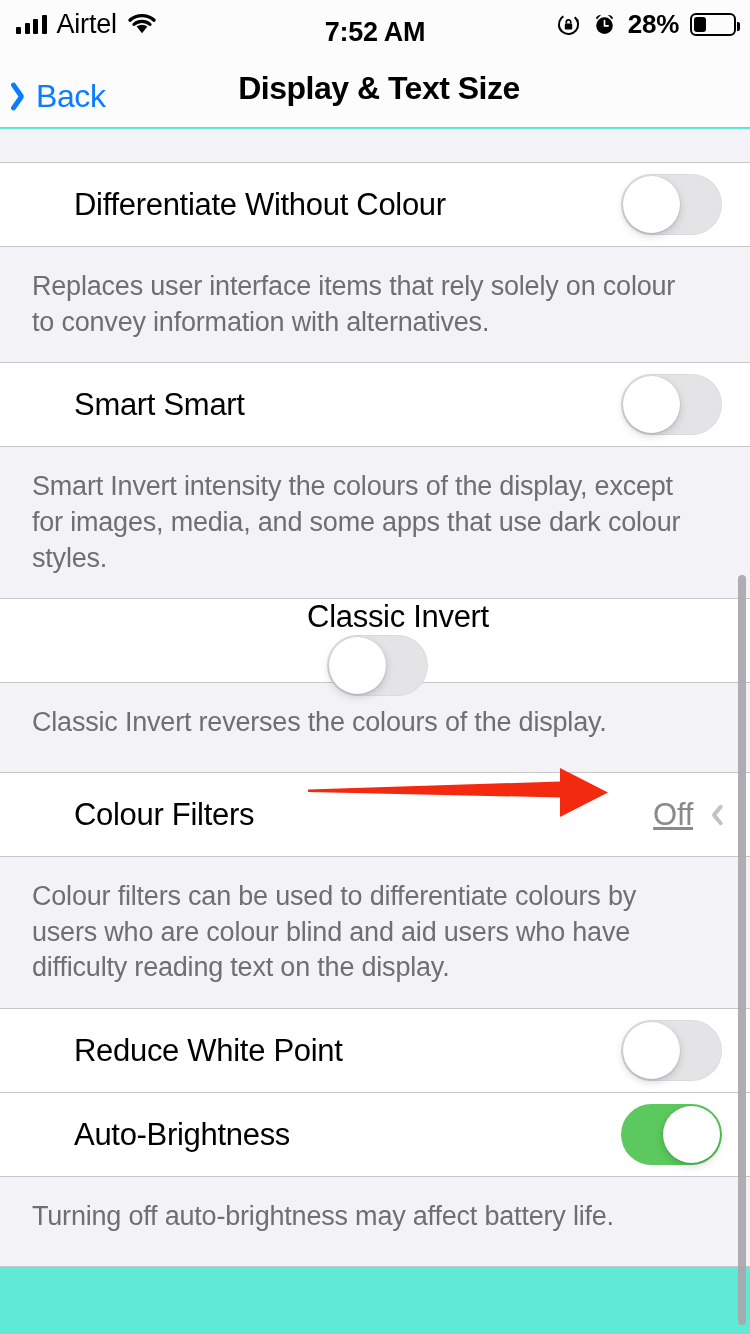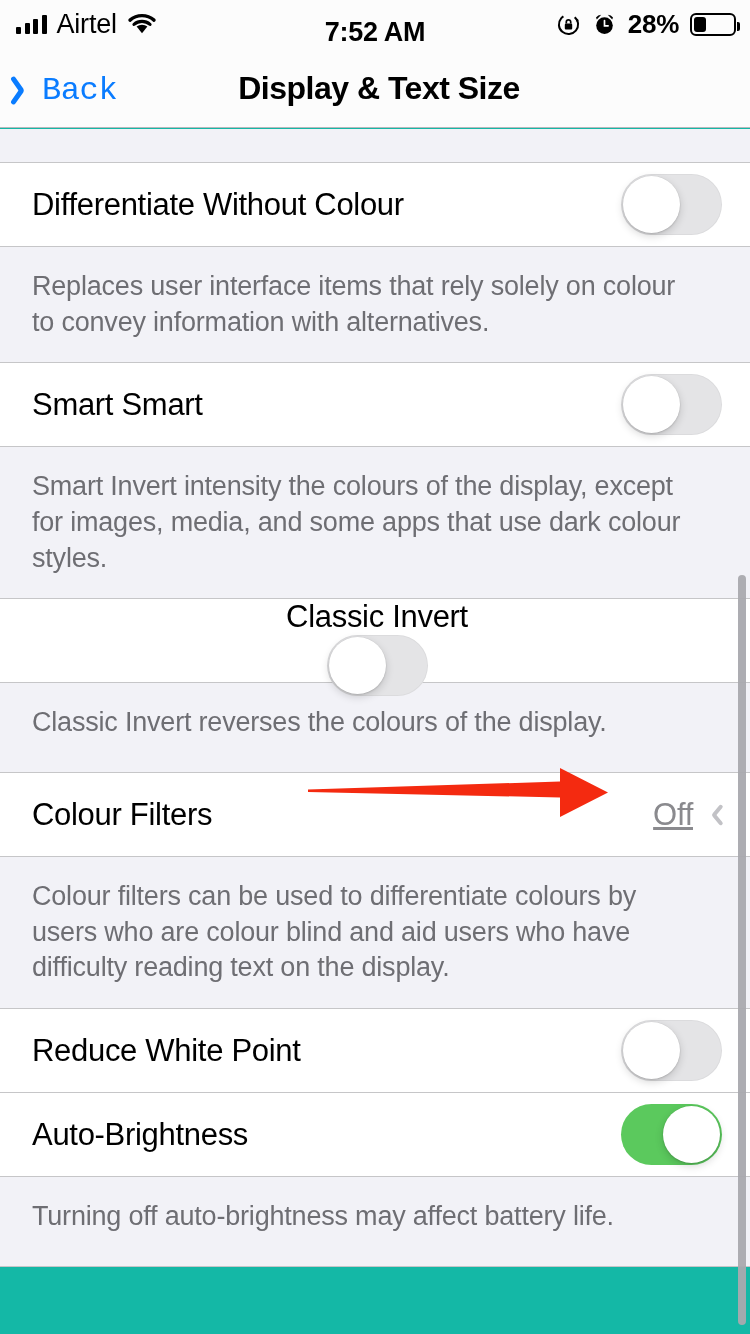--- a/index.html
+++ b/index.html
@@ -3,21 +3,21 @@
 <meta charset="utf-8">
 <style>
   * { margin:0; padding:0; box-sizing:border-box; }
   html,body{
     width:750px; height:1334px;
     font-family:"Liberation Sans","DejaVu Sans",sans-serif;
     background:#ffffff;
     -webkit-font-smoothing:antialiased;
     overflow:hidden;
   }
-  #screen{ position:relative; width:750px; height:1334px; background:#14b8a6; overflow:hidden; }
+  #screen{ position:relative; width:750px; height:1334px; background:#5eead4; overflow:hidden; }
 
   
   .statusbar{
     position:absolute; top:0; left:0; width:750px; height:48px;
     background:#FCFCFC;
     display:flex; align-items:center;
   }
   .sb-left{ position:absolute; left:16px; top:0; height:48px; display:flex; align-items:center; gap:10px; }
   .sb-center{ position:absolute; left:0; top:0; width:750px; height:48px;
               display:flex; align-items:flex-end; justify-content:center; }
@@ -37,22 +37,22 @@
   .battery::after{ content:""; position:absolute; right:-6px; top:7px; width:3.5px; height:9px;
                    background:#000; border-radius:0 2px 2px 0; }
   .battery .fill{ position:absolute; left:2px; top:2px; bottom:2px; width:28%; background:#000; border-radius:3px; }
 
   
   .navbar{
     position:absolute; top:48px; left:0; width:750px; height:80px;
     background:#FCFCFC; border-bottom:1px solid #B8B8BC;
   }
   .back-btn{
-    position:absolute; left:14px; top:2px; height:80px;
-    display:flex; align-items:center; gap:6px; cursor:pointer;font-family:Liberation Mono, monospace;
+    position:absolute; left:14px; top:8px; height:80px;
+    display:flex; align-items:center; gap:0; cursor:pointer;
   }
   .chev-back{ width:22px; height:34px; position:relative; }
   .chev-back::before,.chev-back::after{
     content:""; position:absolute; left:6px; width:4.5px; height:18px;
     background:#0A7CFF; border-radius:3px;
   }
   .chev-back::before{ top:1px;  transform:rotate(-35deg); transform-origin:bottom center; }
   .chev-back::after { top:16px; transform:rotate(35deg);  transform-origin:top center; }
   .back-label{ font-size:32px; color:#0A7CFF; letter-spacing:-0.4px; }
   .nav-title{
@@ -63,21 +63,21 @@
 
   
   .list{ position:absolute; top:129px; left:0; width:750px; }
   .gapband{ background:#F2F2F7; border-bottom:1px solid #C6C6C8; }
   .row{
     position:relative; background:#FFFFFF;
     display:flex; align-items:center;
     padding-left:32px; padding-right:28px;
     border-bottom:1px solid #C6C6C8;
   }
-  .row-title{ font-size:31px; color:#000; letter-spacing:-0.3px; flex:1 1 auto; }
+  .row-title{ font-size:31px; color:#000; letter-spacing:-0.3px; flex:1 1 auto;margin-left:42px; }
   .row-value{ font-size:31px; color:#8A8A8E; letter-spacing:-0.3px; margin-right:14px;text-decoration:underline; }
   .chev-right{ width:15px; height:26px; position:relative; flex:0 0 auto; }
   .chev-right::before,.chev-right::after{
     content:""; position:absolute; left:4px; width:4px; height:14px;
     background:#C2C2C6; border-radius:2.5px;
   }
   .chev-right::before{ top:0px;  transform:rotate(40deg);  transform-origin:bottom center; }
   .chev-right::after { top:12px; transform:rotate(-40deg); transform-origin:top center; }
 
   .footer{

